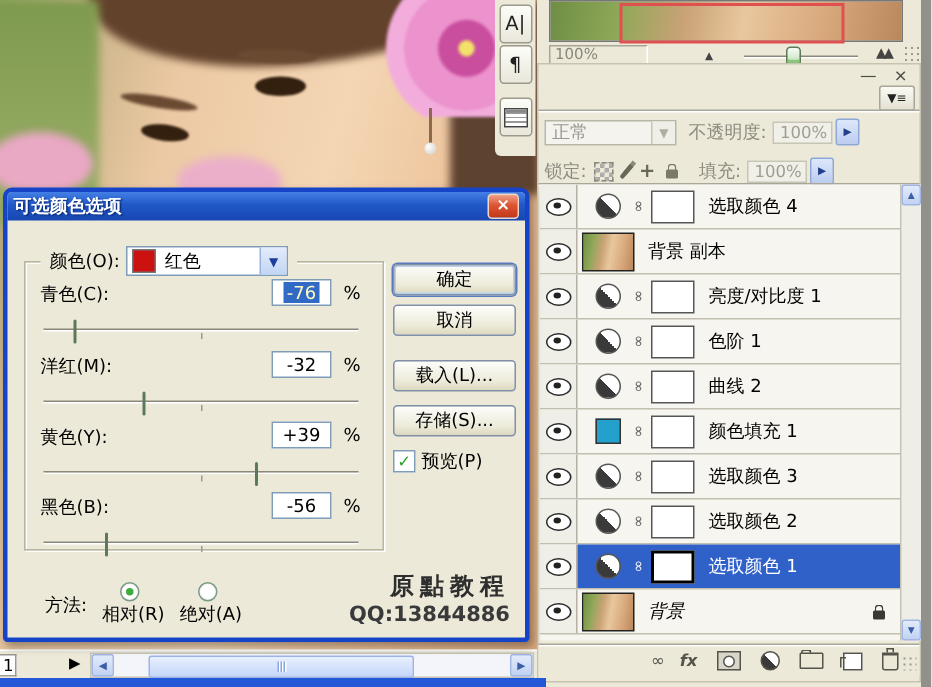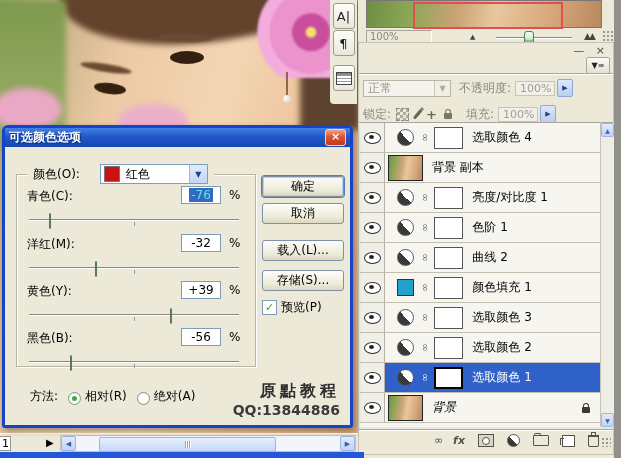--- a/index.html
+++ b/index.html
@@ -132,52 +132,52 @@
        background:#ECE9D8;box-shadow:2px 3px 6px rgba(0,0,0,.35);z-index:10;}
   .dlg-title{height:19px;background:linear-gradient(#4480E4,#2158C8 45%,#1747B2);border-radius:3px 3px 0 0;
              display:flex;align-items:center;padding:0 4px;justify-content:space-between;}
   .dlg-title .ttext{color:#FFF;font-weight:bold;font-size:12px;text-shadow:1px 1px 1px #0A2A7A;}
   .closebtn{margin-left:auto;width:19px;height:15px;border-radius:3px;border:1px solid #F0D8C8;
             background:linear-gradient(#F0A088,#DD5533 45%,#C03818);color:#FFF;font-weight:bold;font-size:11px;line-height:13px;text-align:center;}
   .dlg-body{position:relative;height:278px;}
   .groupbox{position:absolute;left:11px;top:27px;width:238px;height:191px;border:1px solid #B8B5A2;
             box-shadow:1px 1px 0 #FFF, inset 1px 1px 0 #FFF;}
   .colorrow{position:absolute;left:22px;top:17px;height:20px;display:flex;align-items:center;background:#ECE9D8;padding:0 6px;z-index:2;}
-  .colorlabel{margin-right:20px;}
+  .colorlabel{margin-right:4px;}
   .colordd{width:108px;height:20px;background:#FFF;border:1px solid #7F9DB9;display:flex;align-items:center;box-sizing:border-box;}
   .cswatch{width:14px;height:14px;margin-left:3px;border:1px solid #777;}
   .colordd .cname{flex:1;padding-left:6px;}
   .xpddbtn{width:17px;height:18px;background:linear-gradient(#E2ECFB,#C2D5F5);border-left:1px solid #9AB4DC;color:#1C3E9C;font-size:8px;
            display:flex;align-items:center;justify-content:center;}
   .srow{position:absolute;left:22px;width:216px;height:46px;z-index:2;}
   .r0{top:41px;} .r1{top:89px;} .r2{top:136px;} .r3{top:183px;}
   .slabel{position:absolute;left:0;top:0;}
   .sval{position:absolute;left:154px;top:-2px;width:40px;height:18px;background:#FFF;border:1px solid #7F9DB9;
         display:flex;align-items:center;justify-content:center;box-sizing:border-box;}
-  .sval.hl span{background:#316AC5;color:#5eead4;padding:0 2px;}
+  .sval.hl span{background:#316AC5;color:#fef9c3;padding:0 2px;}
   .sunit{position:absolute;left:202px;top:0;}
   .strack{position:absolute;left:2px;right:4px;top:26px;height:16px;}
   .sline{position:absolute;left:0;right:0;top:5px;height:1px;background:#8A887C;box-shadow:0 1px 0 #FFF;}
   .stick{position:absolute;left:50%;top:8px;width:1px;height:4px;background:#999;}
   .sthumb{position:absolute;top:0;}
   .sthumb .gthumb{position:relative;margin-left:-5px;}
   .btncol{position:absolute;left:257px;width:82px;height:21px;background:linear-gradient(#FDFDFB,#ECEAD8 70%,#DCD8C0);
           border:1px solid #8090A8;border-radius:3px;display:flex;align-items:center;justify-content:center;box-sizing:border-box;font-size:12px;}
   .btn-ok{top:29px;box-shadow:0 0 0 1px #5A7AC0, inset 0 0 0 1px #B8D0F0;}
   .btn-cancel{top:56px;}
   .btn-load{top:93px;}
   .btn-save{top:123px;}
   .prevrow{position:absolute;left:257px;top:152px;display:flex;align-items:center;gap:4px;}
   .chk{width:13px;height:13px;background:#FFF;border:1px solid #7F9DB9;color:#2BA02B;font-size:11px;font-weight:bold;
        display:flex;align-items:center;justify-content:center;line-height:1;}
   .methodrow{position:absolute;left:25px;top:241px;display:flex;align-items:center;gap:10px;}
   .radio{width:13px;height:13px;border-radius:50%;border:1px solid #7A9A8A;background:radial-gradient(#FFF 55%,#D8D5C5);
          display:inline-flex;align-items:center;justify-content:center;margin-right:4px;vertical-align:-2px;box-sizing:border-box;}
   .radio.on::after{content:"";width:5px;height:5px;border-radius:50%;background:#3CAC3C;}
-  .ropt{display:flex;align-items:flex-end;}
+  .ropt{display:flex;align-items:center;flex-direction:column;}
   .dlgwm{position:absolute;right:10px;top:234px;text-align:right;}
   .dlgwm .l1{font-weight:bold;font-size:16px;letter-spacing:4px;color:#2E2E2E;}
   .dlgwm .l2{font-weight:bold;font-size:14px;color:#3A3A3A;}
 
   
   .statusbar{left:0;top:433px;width:358px;height:19px;background:#ECE9D8;border-top:1px solid #FFF;z-index:3;}
   .zoombox{position:absolute;left:0;top:2px;width:11px;height:15px;background:#FFF;border:1px solid #9A9890;border-left:none;
            font-size:11px;display:flex;align-items:center;padding-left:2px;box-sizing:border-box;}
   .playbtn{position:absolute;left:46px;top:3px;font-size:10px;color:#000;}
   .hscroll{position:absolute;left:60px;top:1px;width:296px;height:17px;background:#F4F4FB;border:1px solid #C6C3B2;box-sizing:border-box;display:flex;}

